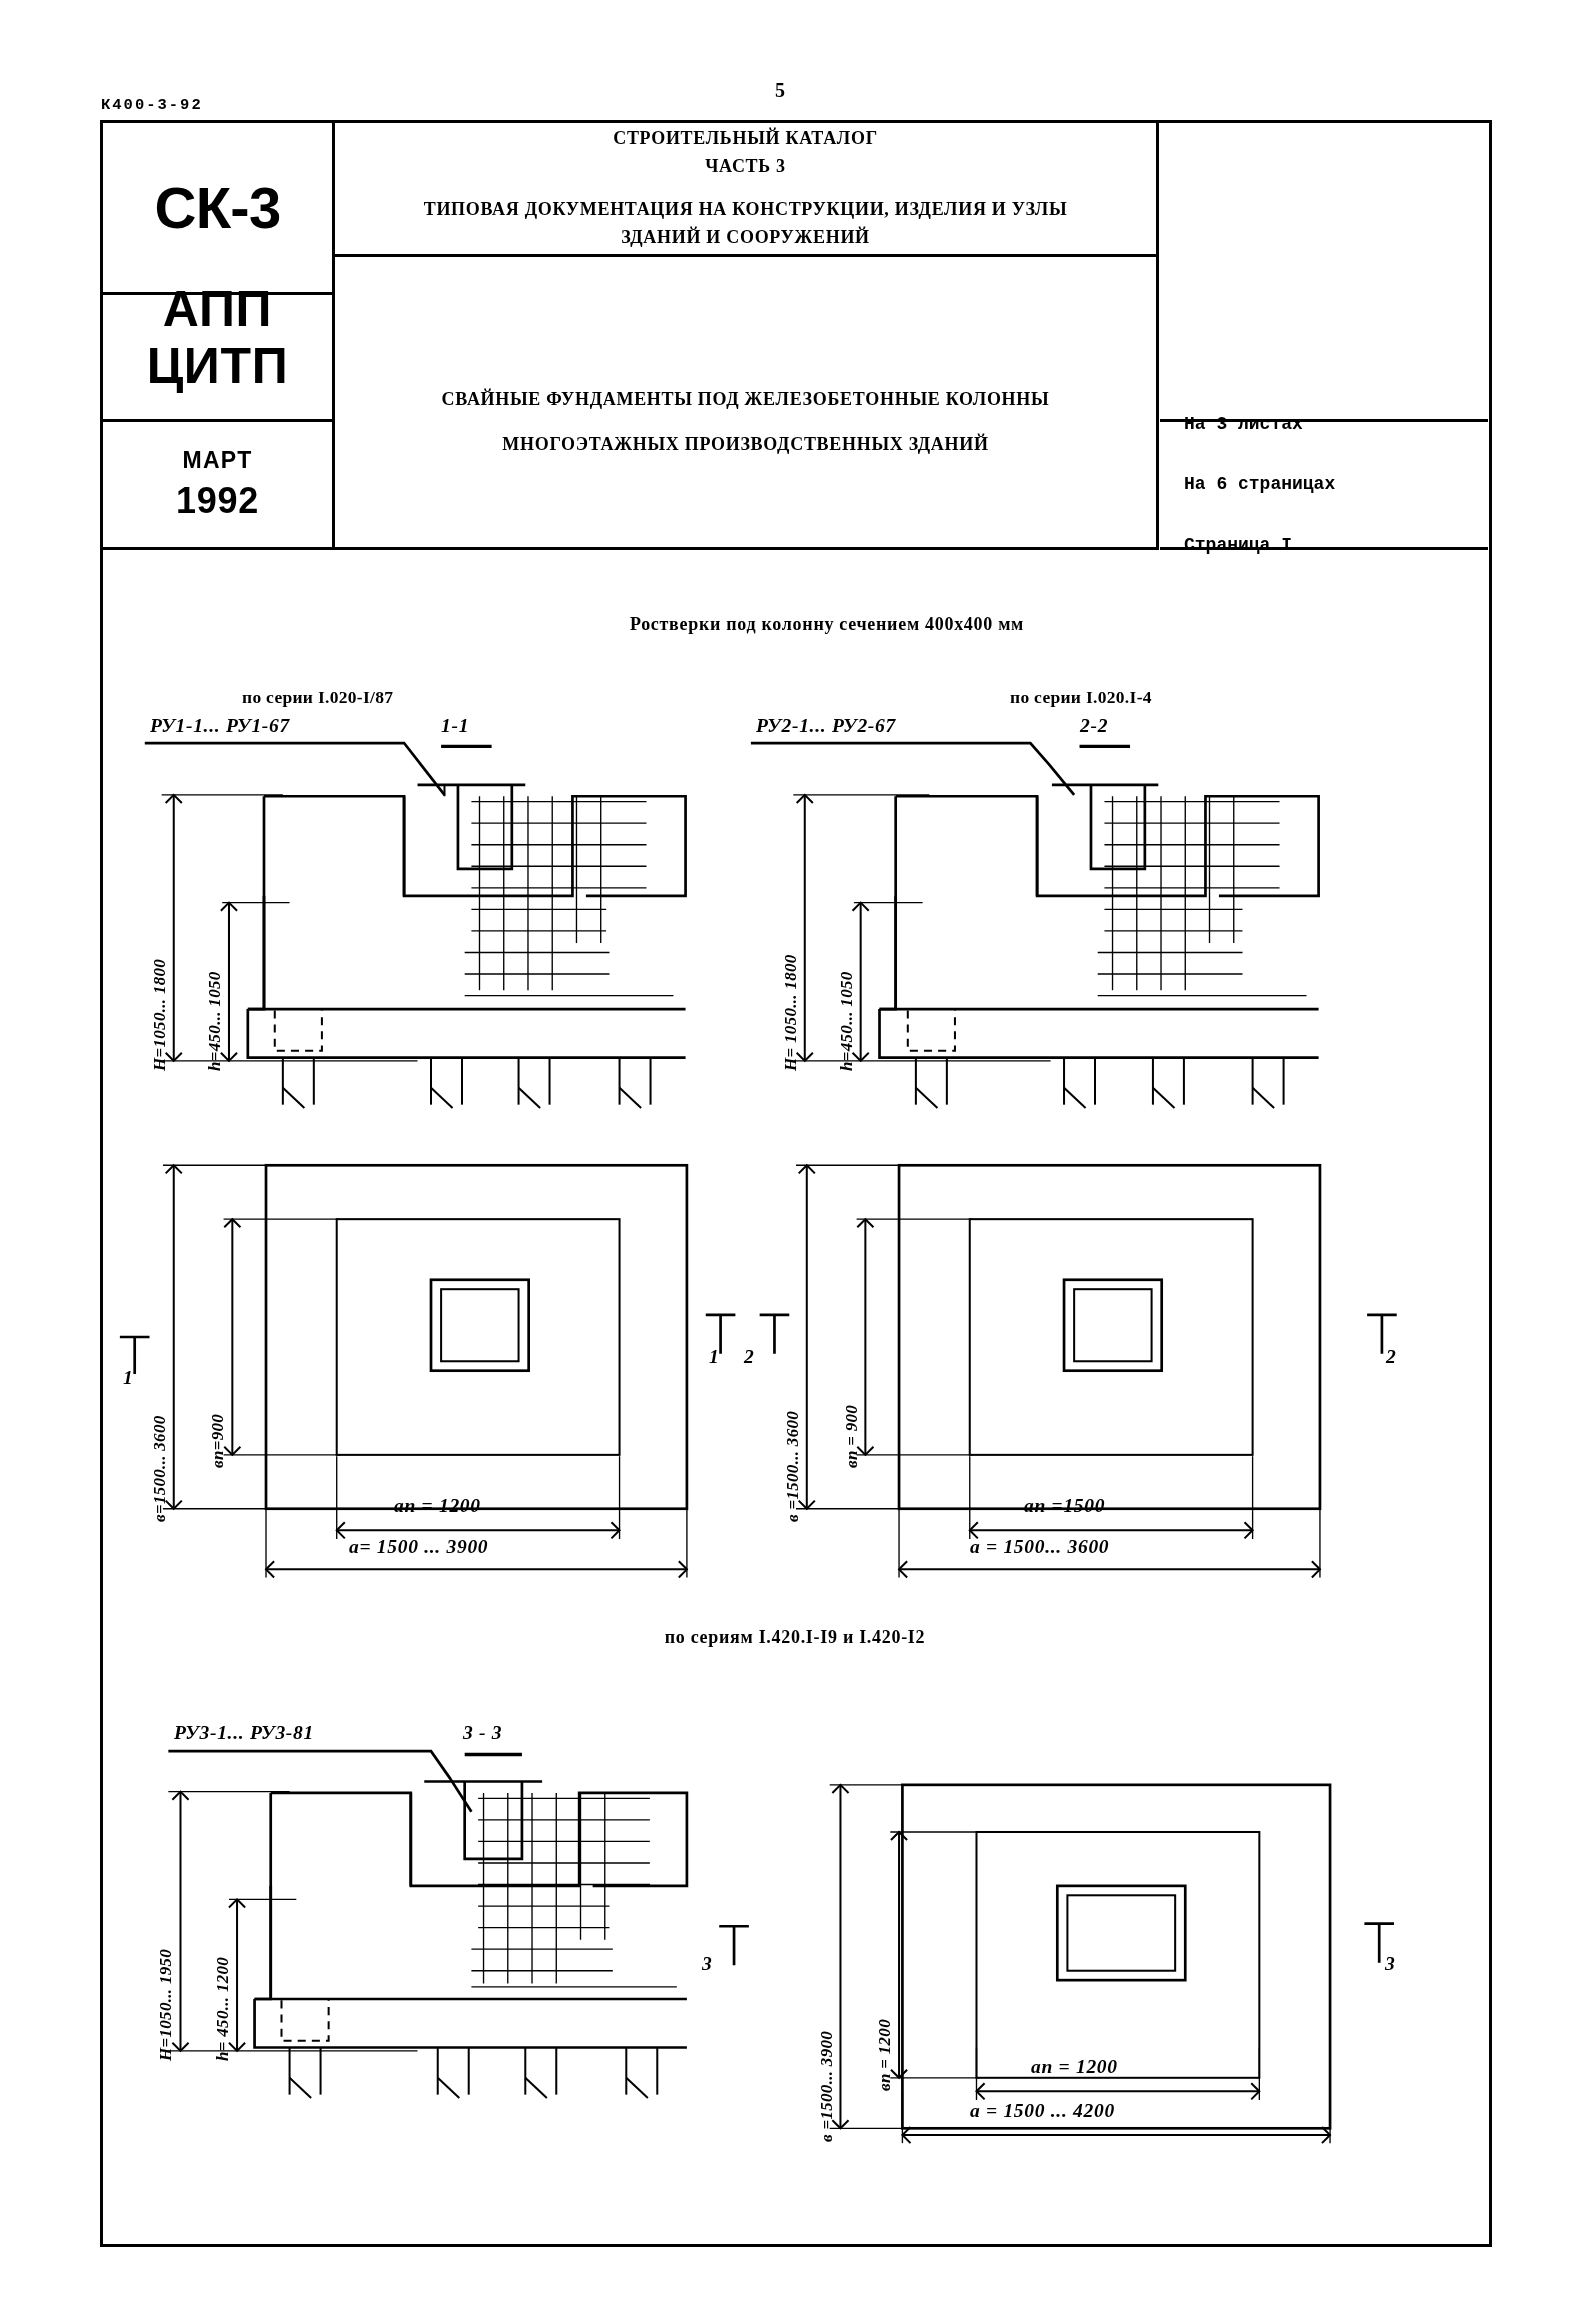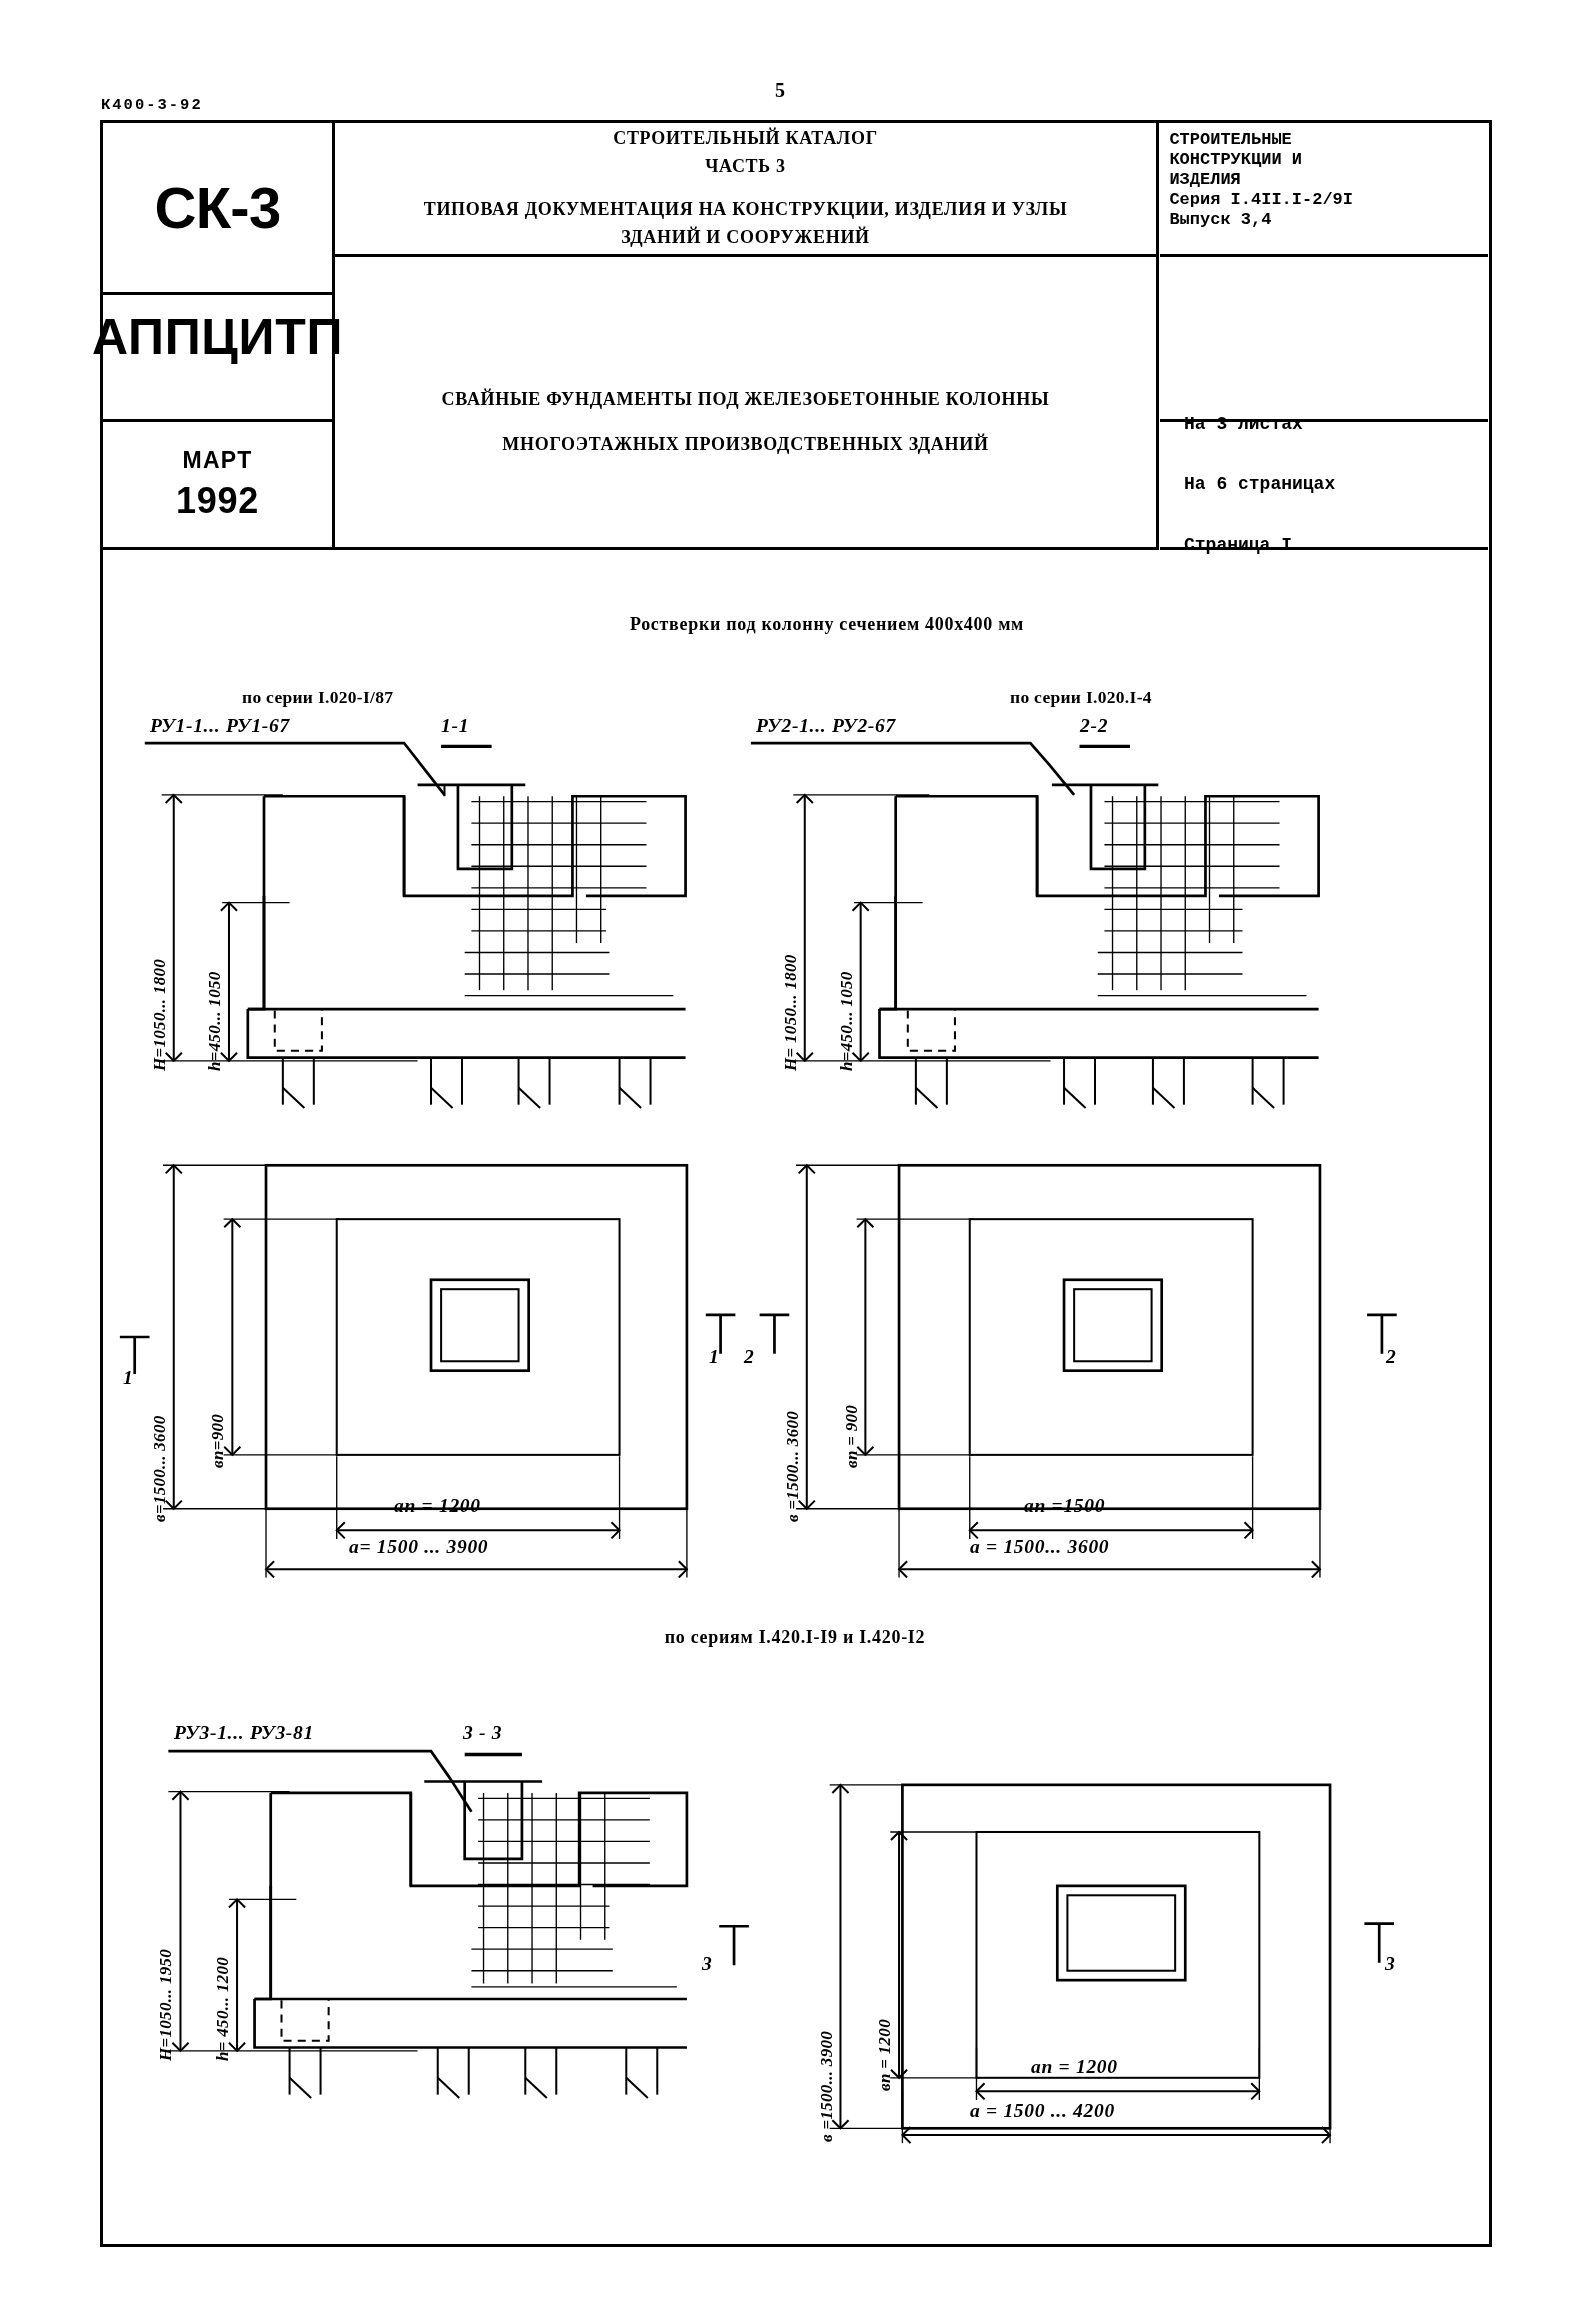--- a/index.html
+++ b/index.html
@@ -24,21 +24,21 @@
   
   .hdr-cell{position:absolute;box-sizing:border-box;}
   #hdr-left-sk{left:103px;top:123px;width:232px;height:172px;
                border-right:3.4px solid #000;border-bottom:3.4px solid #000;
                display:flex;align-items:center;justify-content:center;}
   #hdr-left-sk span{font-family:"Liberation Sans",sans-serif;font-size:58px;
                font-weight:700;letter-spacing:-0.7px;}
 
   #hdr-left-app{left:103px;top:257px;width:232px;height:165px;
                border-right:3.4px solid #000;border-bottom:3.4px solid #000;
-               display:flex;flex-direction:row;align-items:center;
+               display:flex;flex-direction:column;align-items:center;
                justify-content:center;}
   #hdr-left-app span{font-family:"Liberation Sans",sans-serif;font-size:50px;
                font-weight:700;line-height:1.15;letter-spacing:0.7px;}
 
   #hdr-left-date{left:103px;top:422px;width:232px;height:128px;
                border-right:3.4px solid #000;border-bottom:3.4px solid #000;
                display:flex;flex-direction:column;align-items:center;
                justify-content:center;gap:6.7px;}
   #hdr-left-date .m{font-family:"Liberation Sans",sans-serif;font-size:23px;
                font-weight:700;letter-spacing:1.3px;}
@@ -124,27 +124,20 @@
     <div>ЧАСТЬ 3</div>
     <div style="margin-top:15px">ТИПОВАЯ ДОКУМЕНТАЦИЯ НА КОНСТРУКЦИИ, ИЗДЕЛИЯ И УЗЛЫ</div>
     <div>ЗДАНИЙ И СООРУЖЕНИЙ</div>
   </div>
 
   <div class="hdr-cell" id="hdr-subject">
     <div>СВАЙНЫЕ ФУНДАМЕНТЫ ПОД ЖЕЛЕЗОБЕТОННЫЕ КОЛОННЫ</div>
     <div>МНОГОЭТАЖНЫХ ПРОИЗВОДСТВЕННЫХ ЗДАНИЙ</div>
   </div>
 
-  <div class="hdr-cell" id="hdr-series">
-    <div>СТРОИТЕЛЬНЫЕ</div>
-    <div>КОНСТРУКЦИИ И</div>
-    <div>ИЗДЕЛИЯ</div>
-    <div>Серия I.4II.I-2/9I</div>
-    <div>Выпуск 3,4</div>
-  </div>
 
   <div class="hdr-cell" id="hdr-blank"></div>
 
   <div class="hdr-cell" id="hdr-sheets">
     <div>На 3 листах</div>
     <div>На 6 страницах</div>
     <div>Страница I</div>
   </div>
 
   <div class="abs sec-caption" id="caption-400">Ростверки под колонну сечением 400x400 мм</div>

